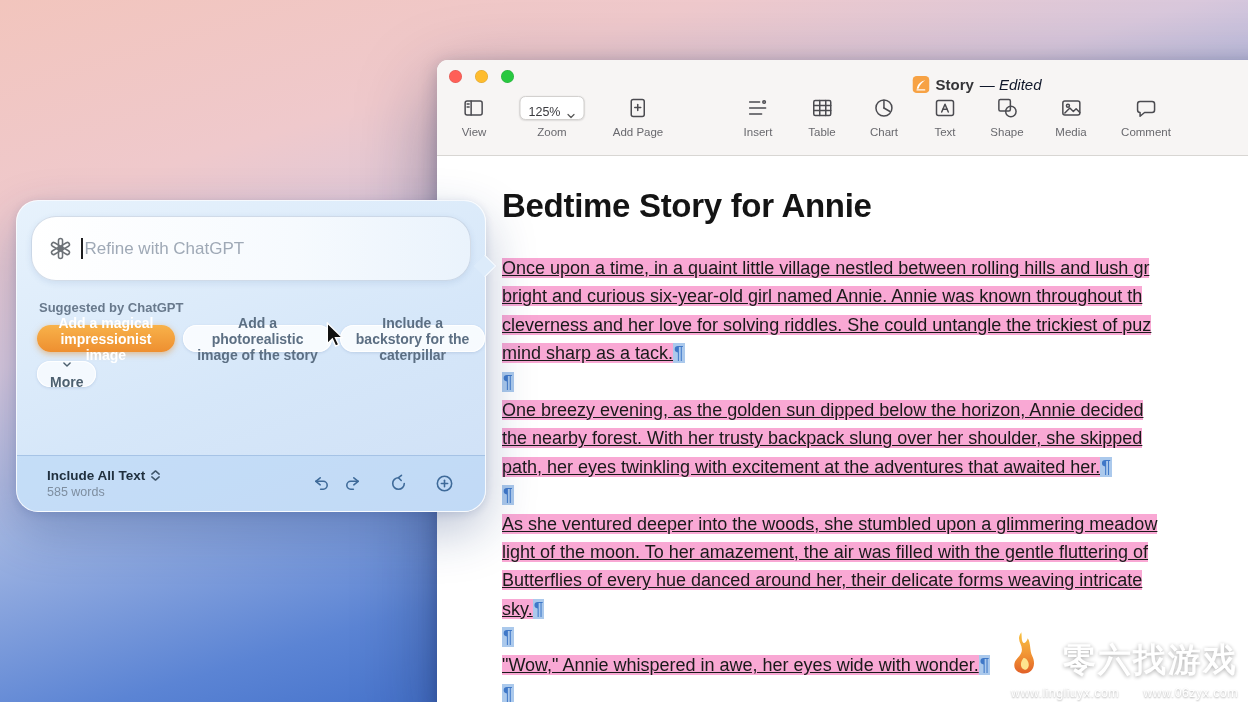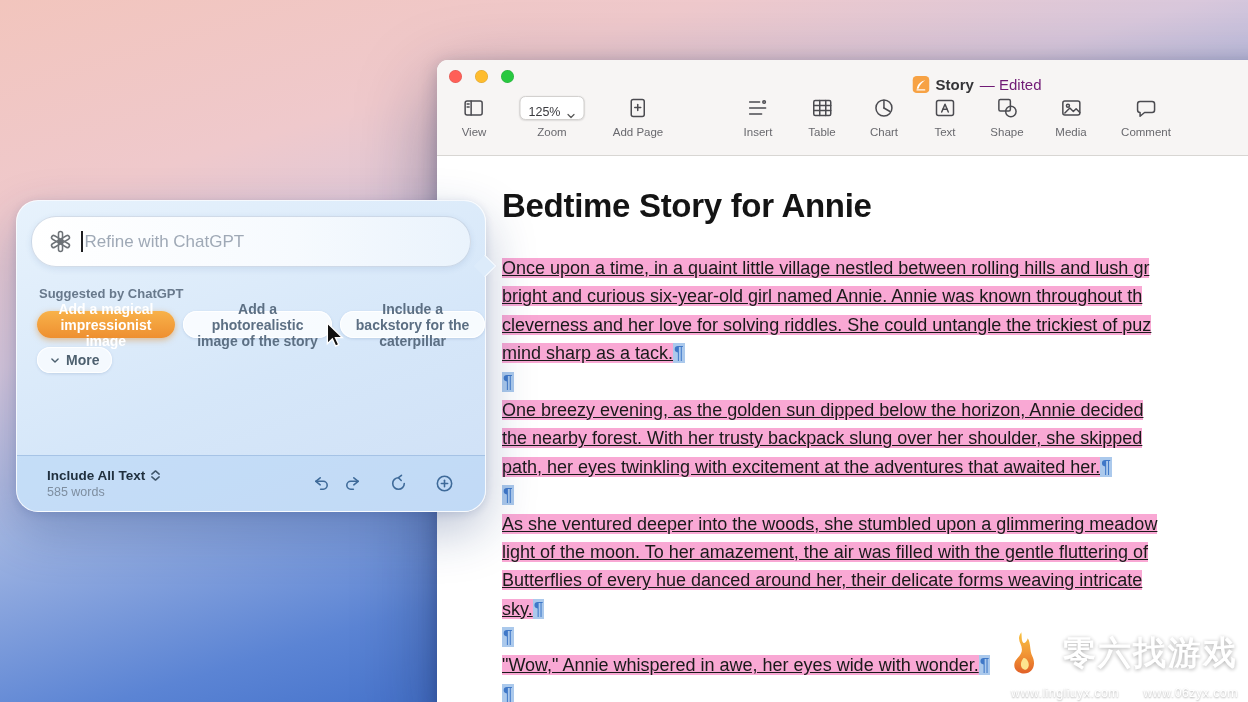--- a/index.html
+++ b/index.html
@@ -15,21 +15,21 @@
     background:#fff;border-radius:11px 11px 0 0;
     box-shadow:0 30px 80px rgba(10,20,60,.40),0 4px 18px rgba(10,20,60,.25);}
   .titlebar{position:absolute;top:0;left:0;right:0;height:95px;background:#f7f5f4;
     border-bottom:1px solid #d8d6d3;border-radius:11px 11px 0 0;}
   .traffic{position:absolute;top:10px;left:12px;display:flex;gap:13px;}
   .tl{width:13px;height:13px;border-radius:50%;box-shadow:inset 0 0 0 .5px rgba(0,0,0,.15);}
   .tl.red{background:#ff5f57}.tl.yellow{background:#febc2e}.tl.green{background:#28c840}
   .win-title{position:absolute;top:16px;left:50%;transform:translateX(-50%);
     display:flex;align-items:center;gap:6px;white-space:nowrap;}
   .win-title .tname{font-size:15px;font-weight:700;color:#353538;}
-  .win-title .tedited{font-size:15px;color:#701a75;}
+  .win-title .tedited{font-size:15px;color:#0f172a;font-style:italic;}
   .titem{position:absolute;top:36px;transform:translateX(-50%);display:flex;flex-direction:column;
     align-items:center;gap:6px;cursor:default;}
   .ticon{height:24px;display:flex;align-items:center;justify-content:center;}
   .ticon svg{stroke:#4b4b50;fill:none;stroke-width:1.5;stroke-linecap:round;stroke-linejoin:round;}
   .tlabel{font-size:11.5px;color:#69696e;white-space:nowrap;}
   .zoom-btn{display:flex;align-items:flex-end;gap:6px;height:22px;padding:0 8px;background:#fff;
     border:1px solid #d3d1cf;border-radius:6px;font-size:12.5px;color:#3a3a3e;
     box-shadow:0 .5px 1.5px rgba(0,0,0,.10);}
   .zoom-btn svg{stroke:#555;fill:none;stroke-width:1.6;stroke-linecap:round;stroke-linejoin:round;}
 
@@ -42,55 +42,55 @@
   .pilcrow{color:#3f78c8;background:#abc9ec;padding:0 1px;}
 
   
   .assistant{position:absolute;left:16px;top:200px;width:468px;height:310px;z-index:2;
     background:linear-gradient(160deg,#e7f2fc 0%,#d6e7f9 55%,#cfe0f6 100%);
     border:1.5px solid rgba(255,255,255,.78);border-radius:22px;
     box-shadow:0 20px 50px rgba(20,50,110,.28),0 2px 8px rgba(20,50,110,.14);}
   .tail{position:absolute;right:-8px;top:57px;width:15px;height:15px;transform:rotate(45deg);
     background:#dcebfa;border-top:1.5px solid rgba(255,255,255,.78);border-right:1.5px solid rgba(255,255,255,.78);}
   .gpt-input{margin:15px 14px 0 14px;height:49px;border-radius:25px;display:flex;align-items:center;
-    padding:0 16px;background:linear-gradient(90deg,#ffffff 0%,#f6fafe 60%,#eaf3fc 100%);
+    padding:7px 16px;background:linear-gradient(90deg,#ffffff 0%,#f6fafe 60%,#eaf3fc 100%);
     border:1px solid rgba(175,192,214,.55);box-shadow:0 2px 6px rgba(60,100,160,.12);}
   .gpt-input svg{stroke:#6d7277;fill:none;stroke-width:1.6;}
   .caret{width:1.5px;height:21px;background:#1d1d1f;margin:0 2px 0 8px;}
   .ph{font-size:17px;color:#9fa9b6;}
   .suggest-label{margin:19px 0 10px 22px;font-size:13px;font-weight:700;color:#68798c;}
   .pill-col{margin-left:20px;display:flex;flex-direction:row;align-items:flex-start;gap:8px;}
   .pill{height:27px;padding:0 14px;border-radius:14px;font-size:14px;font-weight:700;border:none;
     display:inline-flex;align-items:center;font-family:inherit;cursor:pointer;
     background:rgba(253,254,255,.85);color:#5c6f83;
     box-shadow:0 1px 3px rgba(80,110,160,.20),inset 0 0 0 1px rgba(255,255,255,.9);}
   .pill.hot{background:linear-gradient(180deg,#f8b24a,#ee8f30);color:#fff;
     box-shadow:0 2px 6px rgba(226,137,38,.5);}
   .more-btn{margin:9px 0 0 20px;height:26px;padding:0 13px;border:none;border-radius:14px;
     display:inline-flex;align-items:center;gap:6px;font-family:inherit;font-size:14px;font-weight:700;
     color:#4d606f;background:rgba(250,253,255,.8);cursor:pointer;
-    box-shadow:0 1px 3px rgba(80,110,160,.20),inset 0 0 0 1px rgba(255,255,255,.9);}
+    box-shadow:0 1px 3px rgba(80,110,160,.20),inset 0 0 0 1px rgba(255,255,255,.9);flex-direction:column;}
   .more-btn svg{stroke:#4d606f;fill:none;stroke-width:1.8;stroke-linecap:round;stroke-linejoin:round;}
   .panel-footer{position:absolute;left:0;right:0;bottom:0;height:56px;border-radius:0 0 21px 21px;
     background:rgba(183,213,246,.55);border-top:1px solid rgba(128,163,208,.45);
     display:flex;align-items:center;padding:0 30px;box-sizing:border-box;}
   .scope-row{display:flex;align-items:center;gap:5px;font-size:13.5px;font-weight:700;color:#20303f;}
   .scope-row svg{stroke:#3d5469;fill:none;stroke-width:1.6;stroke-linecap:round;stroke-linejoin:round;}
   .word-count{font-size:12.5px;color:#7e8ea0;margin-top:2px;}
   .panel-actions{margin-left:auto;display:flex;align-items:center;}
   .act{background:none;border:none;padding:0;cursor:pointer;display:flex;align-items:center;}
   .act svg{stroke:#3e6a99;fill:none;stroke-width:1.8;stroke-linecap:round;stroke-linejoin:round;}
   .gap-s{margin-left:10px}.gap-l{margin-left:25px}
 
   
   .cursor{position:absolute;left:325px;top:322px;z-index:3;}
 
   
   .watermark{position:absolute;right:10px;bottom:2px;z-index:4;text-align:center;opacity:.96;}
-  .wm-row{display:flex;align-items:flex-start;gap:10px;justify-content:flex-end;}
+  .wm-row{display:flex;align-items:flex-end;gap:10px;justify-content:flex-end;}
   .wm-div{width:2px;height:40px;background:rgba(255,255,255,.9);}
   .wm-brand{font-size:33px;font-weight:700;color:#fff;text-shadow:0 1px 4px rgba(0,0,0,.35);letter-spacing:2px;}
   .wm-urls{display:flex;gap:24px;justify-content:flex-end;margin-top:3px;
     font-size:12.5px;color:#fff;text-shadow:0 1px 2px rgba(0,0,0,.35);letter-spacing:.4px;}
 </style>
 </head>
 <body>
 
 <div class="wallpaper"></div>
 

